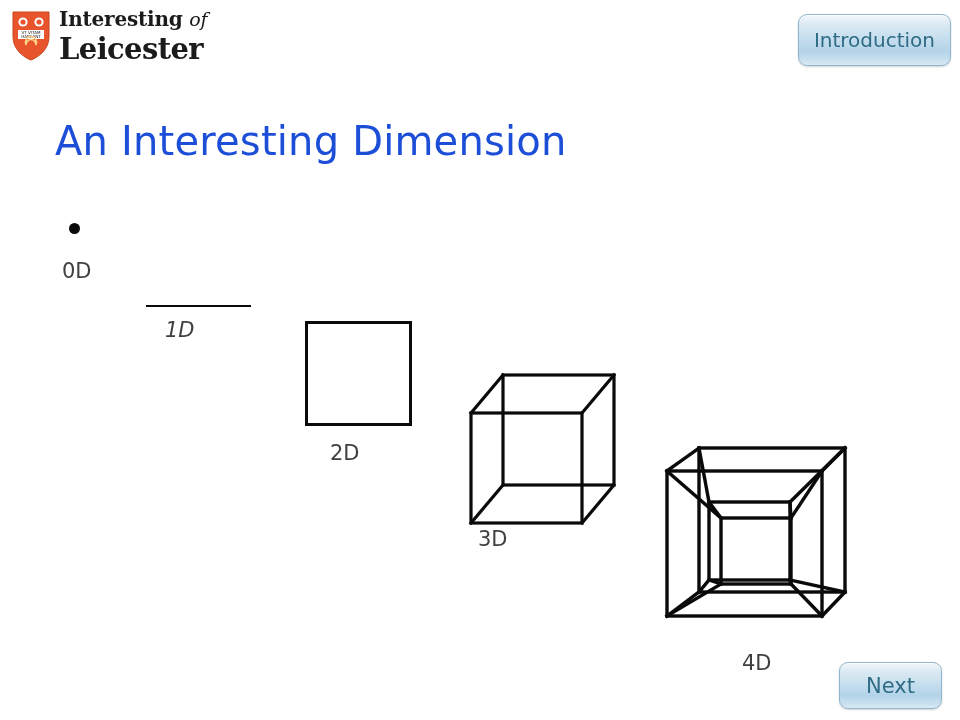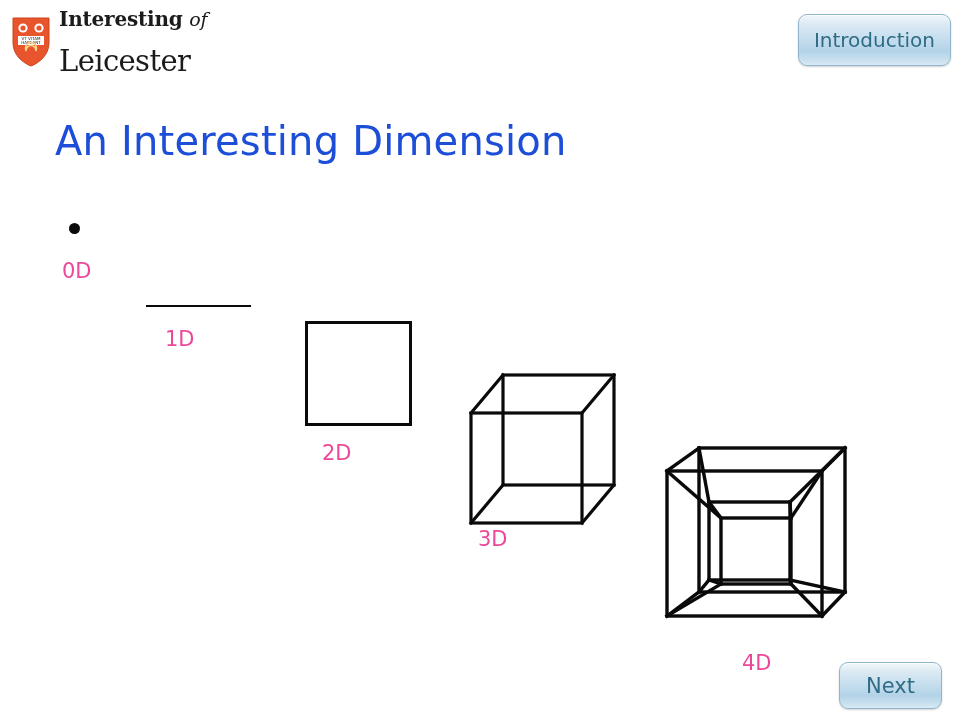--- a/index.html
+++ b/index.html
@@ -48,23 +48,23 @@
     letter-spacing: -0.2px;
     white-space: nowrap;
   }
   #logo-line-1 .ital {
     font-style: italic;
     font-weight: normal;
     font-size: 19px;
   }
   #logo-line-2 {
     font-size: 29px;
-    font-weight: normal;
+    font-weight: bold;
     letter-spacing: -0.6px;
-    margin-top: 19px;
+    margin-top: 7px;
   }
 
   
   #nav-buttons {
     position: absolute;
     top: 14px;
     right: 9px;
     display: flex;
     gap: 12px;
   }
@@ -110,27 +110,27 @@
   #dimension-diagram {
     position: absolute;
     left: 0; top: 0;
     width: 960px; height: 720px;
     pointer-events: none;
   }
   .dim-label {
     position: absolute;
     font-family: "DejaVu Sans", sans-serif;
     font-size: 21px;
-    color: #ec4899;
+    color: #404040;
     white-space: nowrap;
     text-align: right;
   }
   #label-0d { left: 62px;  top: 259px; }
-  #label-1d { left: 165px; top: 327px; }
-  #label-2d { left: 322px; top: 441px; }
+  #label-1d { left: 165px; top: 318px; font-style: italic; }
+  #label-2d { left: 330px; top: 441px; }
   #label-3d { left: 478px; top: 527px; }
   #label-4d { left: 722px; top: 651px; margin-left: 20px; }
 
   #point-0d {
     position: absolute;
     left: 69px; top: 223px;
     width: 11px; height: 11px;
     border-radius: 50%;
     background: #0a0a0a;
   }

